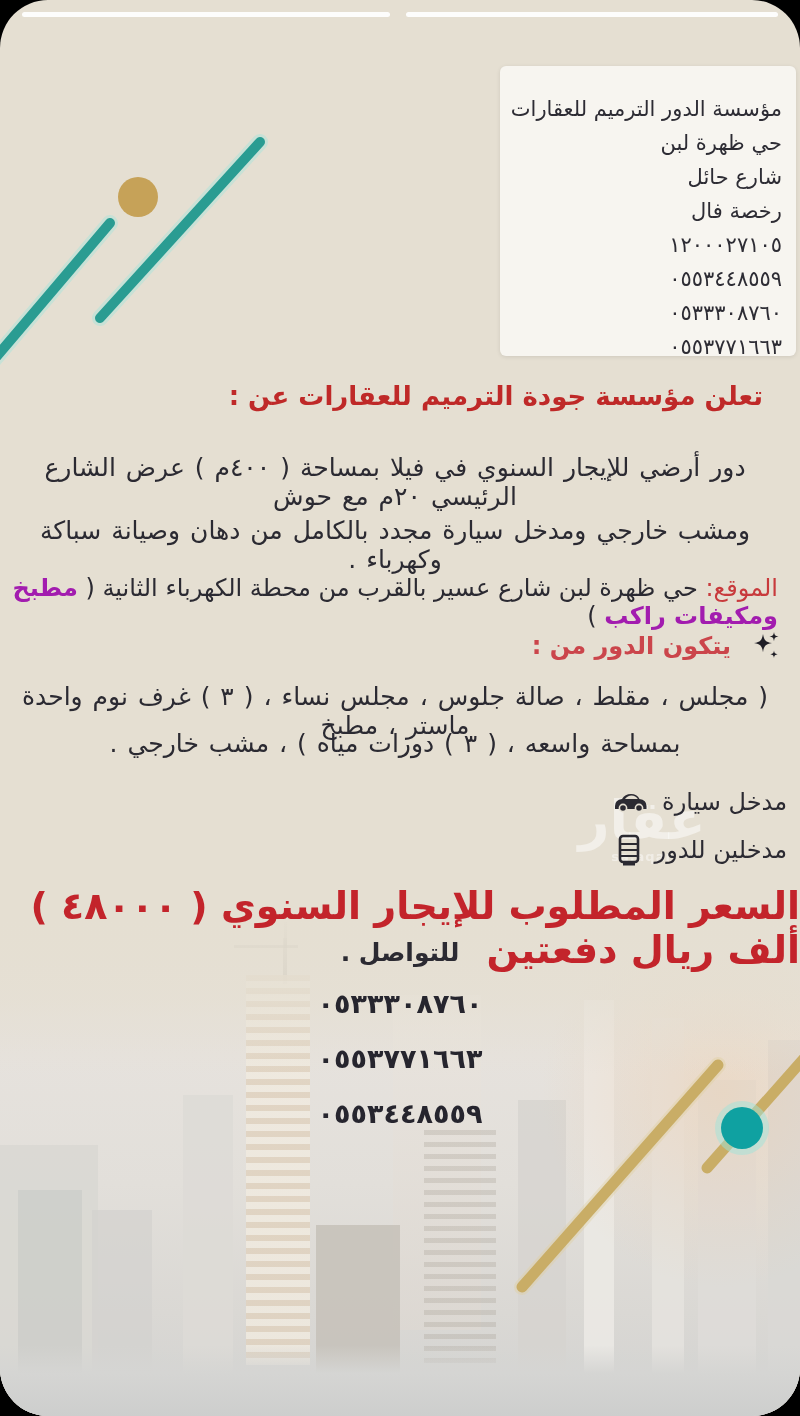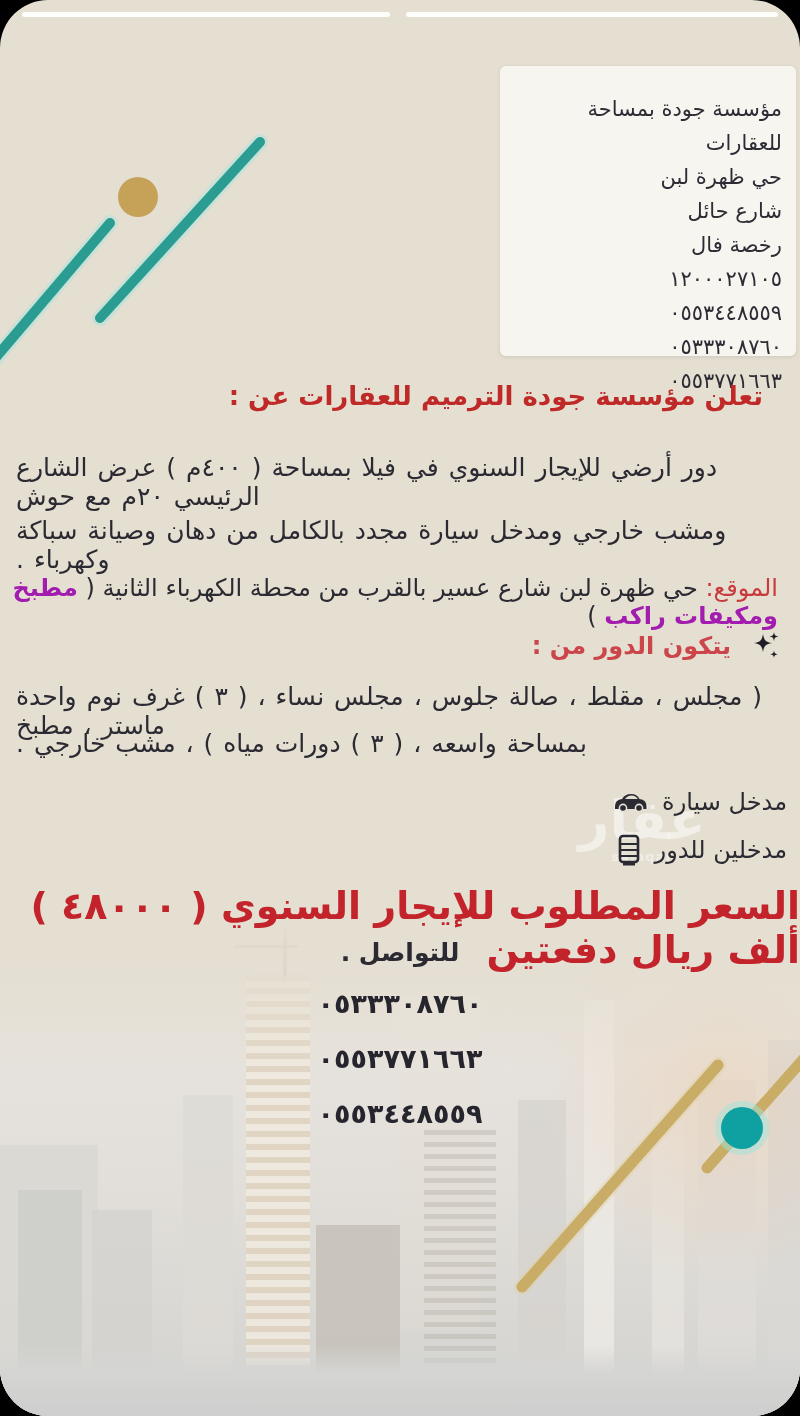--- a/index.html
+++ b/index.html
@@ -46,21 +46,21 @@
   .deco{position:absolute;left:0;top:0;pointer-events:none;z-index:5;}
   
   .info-box{position:absolute;left:500px;top:66px;width:296px;height:290px;
     background:#f7f5f0;border-radius:6px;box-shadow:0 1px 4px rgba(0,0,0,.10);
     box-sizing:border-box;padding:26px 14px 0 8px;text-align:right;
     color:#2d2c34;font-size:21px;line-height:34px;z-index:10;}
   .info-box .num{letter-spacing:2px;}
   
   .abs{position:absolute;z-index:10;}
   .h-announce{top:381px;right:37px;font-size:26px;font-weight:bold;color:#bf2928;}
-  .body-line{right:26px;left:16px;text-align:left;font-size:25px;color:#2b2a32;word-spacing:2px;}
+  .body-line{right:26px;left:16px;text-align:center;font-size:25px;color:#2b2a32;word-spacing:2px;}
   .p1l1{top:453px;}
   .p1l2{top:516px;}
   .loc{top:574px;right:22px;left:12px;font-size:24px;color:#2b2a32;text-align:right;}
   .loc .lbl{color:#c83a3c;font-weight:normal;}
   .loc .hl{color:#a21caf;font-weight:bold;}
   .rooms-h{top:631px;right:20px;display:flex;align-items:center;gap:21px;
            font-size:24px;font-weight:bold;color:#cb454b;}
   .r1{top:682px;}
   .r2{top:729px;}
   .feature{right:13px;display:flex;align-items:center;gap:14px;
@@ -118,21 +118,21 @@
     <line x1="522" y1="1287" x2="718" y2="1065" stroke="#c9ad66" stroke-width="11" stroke-linecap="round"></line>
     <line x1="707" y1="1168" x2="808" y2="1054" stroke="#c9ad66" stroke-width="11" stroke-linecap="round"></line>
     <circle cx="742" cy="1128" r="27" fill="#9fe3da" opacity="0.5"></circle>
     <circle cx="742" cy="1128" r="21" fill="#0fa1a1"></circle>
   </svg>
 
   <div class="pbar p1"></div>
   <div class="pbar p2"></div>
 
   <div class="info-box">
-    <div>مؤسسة جودة بمساحة للعقارات</div>
+    <div>مؤسسة الدور الترميم للعقارات</div>
     <div>حي ظهرة لبن</div>
     <div>شارع حائل</div>
     <div>رخصة فال</div>
     <div class="num">١٢٠٠٠٢٧١٠٥</div>
     <div class="num">٠٥٥٣٤٤٨٥٥٩</div>
     <div class="num">٠٥٣٣٣٠٨٧٦٠</div>
     <div class="num">٠٥٥٣٧٧١٦٦٣</div>
   </div>
 
   <div class="abs h-announce">تعلن مؤسسة جودة الترميم للعقارات عن :</div>

